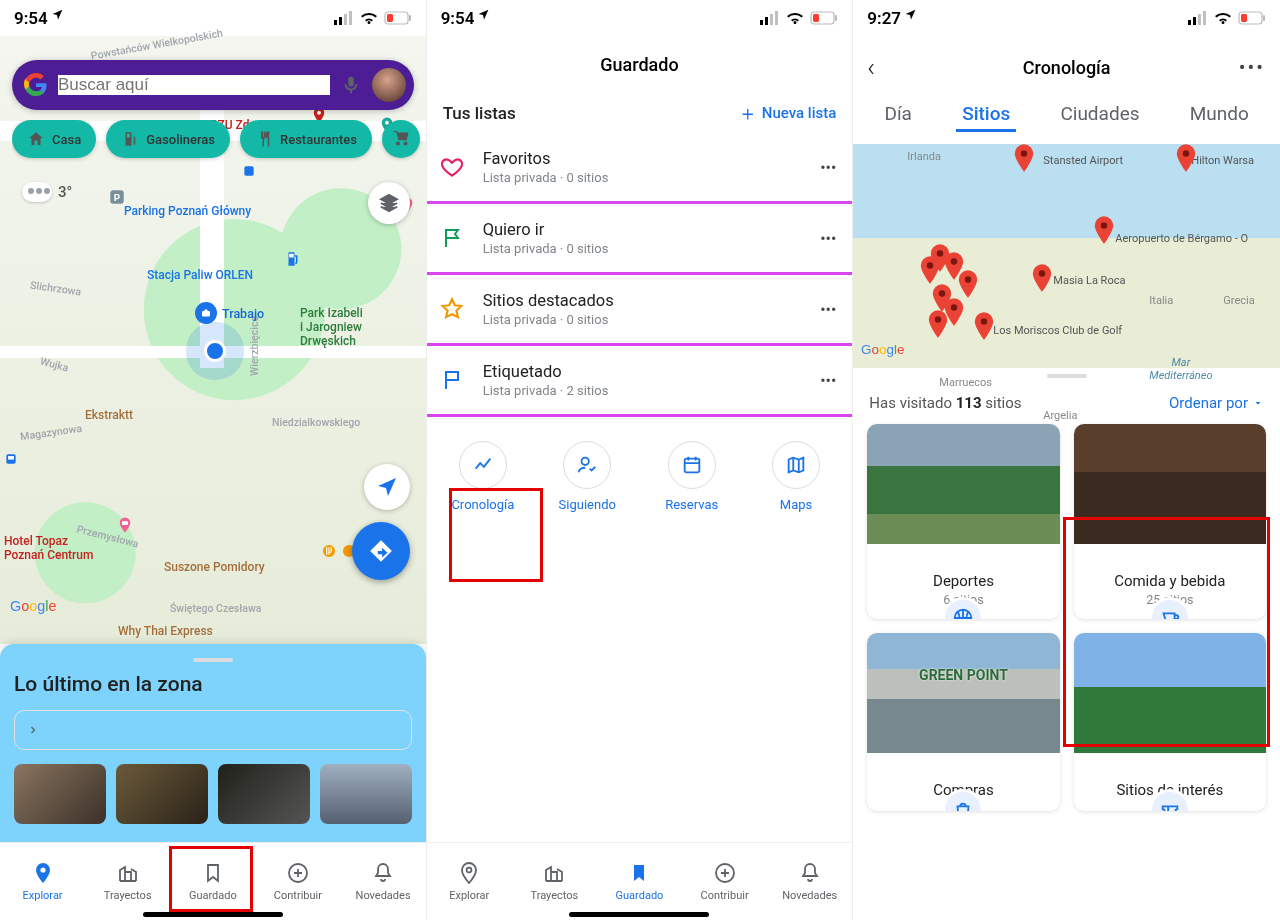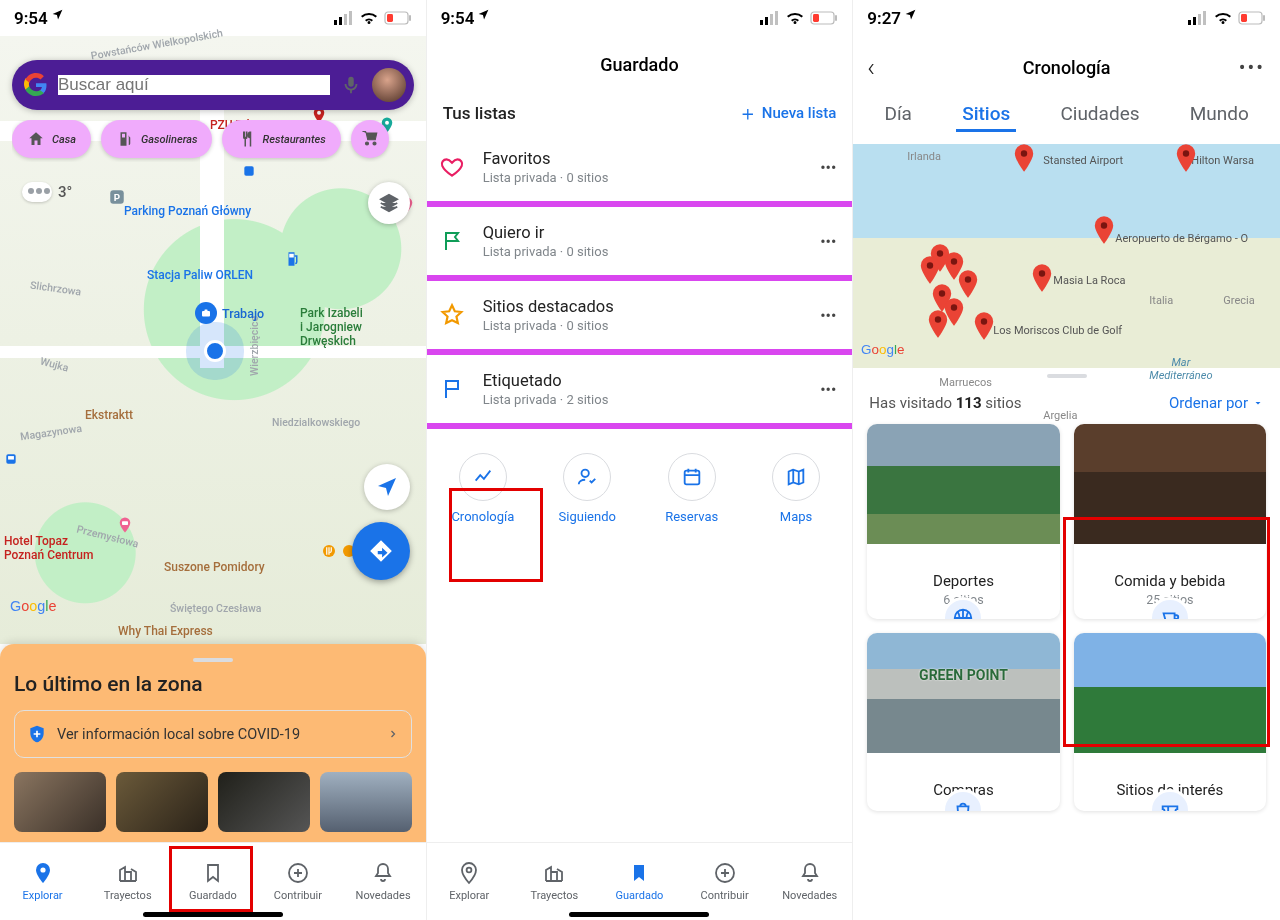--- a/index.html
+++ b/index.html
@@ -24,38 +24,38 @@
   .road.h1{top:85px;left:0;right:0;height:20px;}
   .road.h2{top:310px;left:0;right:0;height:12px;}
   .road.v1{top:36px;bottom:276px;left:200px;width:24px;}
   .road.label{background:none; color:#a0a6ac; font-size:10.5px; font-weight:500;}
   .search-bar{position:absolute; top:60px; left:12px; right:12px; height:50px; background:#4c1d95; border-radius:26px; box-shadow:0 1px 6px rgba(0,0,0,0.25); display:flex; align-items:center; padding:0 8px 0 12px; gap:10px; z-index:10;}
   .glogo{width:24px;height:24px;}
   .search-bar input{flex:1;border:none;outline:none;font-size:17px;color:#666;}
   .mic-icon{width:22px;height:22px;color:#444;}
   .avatar{width:34px;height:34px;border-radius:50%;background:radial-gradient(circle at 45% 35%,#d9a38b,#4a2e24);}
   .chips{position:absolute; top:120px; left:12px; right:0; height:42px; display:flex; gap:10px; z-index:10; overflow:hidden;}
-  .chip{flex:none;display:flex;align-items:center;gap:7px;background:#f0abfc;border-radius:22px;padding:0 15px;height:38px;box-shadow:0 1px 4px rgba(0,0,0,0.2);font-size:11px;font-weight:500;color:#333;font-style:italic;}
+  .chip{flex:none;display:flex;align-items:center;gap:7px;background:#14b8a6;border-radius:22px;padding:0 15px;height:38px;box-shadow:0 1px 4px rgba(0,0,0,0.2);font-size:13px;font-weight:500;color:#333;}
   .chip .ci{width:18px;height:18px;color:#555;}
   .chip.round{width:38px;padding:0;justify-content:center;}
   .map-label{position:absolute;font-size:12px;color:#1a73e8;font-weight:500;z-index:5;}
   .map-label.franch{color:#c5221f;}
   .map-label.poi{color:#a56e3c;}
   .pin{position:absolute;width:18px;height:18px;z-index:5;}
   .weather{position:absolute;top:182px;left:22px;z-index:6;display:flex;align-items:center;gap:6px;color:#555;font-size:15px;font-weight:500;}
   .weather .cloud{width:30px;height:20px;background:#fff;border-radius:12px;box-shadow:0 1px 3px rgba(0,0,0,.2);position:relative;}
   .weather .cloud::after{content:"";position:absolute;width:6px;height:6px;border-radius:50%;background:#9aa0a6;top:6px;left:6px;box-shadow:8px 0 #9aa0a6, 16px 0 #9aa0a6;}
   .loc-dot{position:absolute;top:340px;left:204px;width:22px;height:22px;border-radius:50%;background:#1a73e8;border:3px solid #fff;box-shadow:0 0 0 18px rgba(26,115,232,0.18);z-index:6;}
   .workpin{position:absolute;top:302px;left:195px;display:flex;align-items:center;gap:5px;color:#1967d2;font-size:12.5px;font-weight:500;z-index:6;}
   .workpin .dot{width:22px;height:22px;border-radius:50%;background:#1a73e8;display:flex;align-items:center;justify-content:center;}
   .layer-btn{position:absolute;top:182px;right:16px;width:42px;height:42px;border-radius:50%;background:#fff;box-shadow:0 1px 5px rgba(0,0,0,.25);display:flex;align-items:center;justify-content:center;z-index:6;}
   .compass-btn{position:absolute;bottom:410px;right:16px;width:46px;height:46px;border-radius:50%;background:#fff;box-shadow:0 1px 5px rgba(0,0,0,.25);display:flex;align-items:center;justify-content:center;z-index:6;}
   .dir-btn{position:absolute;bottom:340px;right:16px;width:58px;height:58px;border-radius:50%;background:#1a73e8;box-shadow:0 2px 6px rgba(0,0,0,.35);display:flex;align-items:center;justify-content:center;z-index:6;}
   .glogo-bl{position:absolute;bottom:302px;left:10px;z-index:6;}
-  .sheet{position:absolute;left:0;right:0;bottom:78px;top:644px;background:#fdba74;border-radius:14px 14px 0 0;box-shadow:0 -2px 8px rgba(0,0,0,.12);padding:14px 14px 0;z-index:9;}
+  .sheet{position:absolute;left:0;right:0;bottom:78px;top:644px;background:#7dd3fc;border-radius:14px 14px 0 0;box-shadow:0 -2px 8px rgba(0,0,0,.12);padding:14px 14px 0;z-index:9;}
   .grab{width:40px;height:4px;background:#dadce0;border-radius:3px;margin:0 auto 10px;}
   .sheet h2{font-size:21px;font-weight:500;color:#222;margin-bottom:14px;}
   .covid{display:flex;align-items:center;border:1px solid #e0e0e0;border-radius:10px;padding:13px 12px;font-size:14.5px;color:#333;justify-content:space-between;margin-bottom:14px;}
   .covid .l{display:flex;align-items:center;gap:10px;}
   .gallery{display:flex;gap:10px;}
   .gallery .im{width:110px;height:60px;border-radius:8px;background:linear-gradient(135deg,#8a7560,#3a3028);}
   .gallery .im:nth-child(2){background:linear-gradient(135deg,#6b5a3a,#2a2218);}
   .gallery .im:nth-child(3){background:linear-gradient(135deg,#20201a,#555);}
   .gallery .im:nth-child(4){background:linear-gradient(180deg,#a0b0c0,#556070);}
   
@@ -63,21 +63,21 @@
   .bnav .it{flex:1;display:flex;flex-direction:column;align-items:center;justify-content:center;gap:4px;font-size:11px;position:relative;}
   .bnav .it svg{width:24px;height:24px;}
   .bnav .it.active{color:#1a73e8;}
   .home-ind{position:absolute;bottom:3px;left:50%;transform:translateX(-50%);width:140px;height:5px;border-radius:4px;background:#000;}
   .red-box{position:absolute;border:3px solid #e30000;z-index:20;pointer-events:none;}
   
   .hdr2{text-align:center;font-size:18px;font-weight:500;padding:18px 0 8px;}
   .listsbar{display:flex;justify-content:space-between;align-items:center;padding:20px 16px 10px;}
   .listsbar h3{font-size:17px;font-weight:500;color:#222;}
   .nuevabtn{color:#1a73e8;font-size:15px;font-weight:500;display:flex;align-items:center;gap:4px;}
-  .lrow{display:flex;align-items:center;padding:16px 12px;border-bottom:6px solid #d946ef;gap:18px;}
+  .lrow{display:flex;align-items:center;padding:16px 12px;border-bottom:3px solid #d946ef;gap:18px;}
   .lrow:last-of-type{border-bottom:none;}
   .lic{width:26px;height:26px;flex:none;display:flex;align-items:center;justify-content:center;}
   .lrow .txt{flex:1;}
   .lrow .txt .t1{font-size:16.5px;color:#222;}
   .lrow .txt .t2{font-size:13px;color:#80868b;margin-top:2px;}
   .more{width:24px;flex:none;color:#444;display:flex;justify-content:center;}
   .qrow{display:flex;justify-content:space-around;padding:24px 4px 0;}
   .qit{display:flex;flex-direction:column;align-items:center;gap:8px;font-size:13px;color:#1a73e8;width:94px;}
   .qit .circ{width:48px;height:48px;border-radius:50%;border:1px solid #dadce0;display:flex;align-items:center;justify-content:center;}
   
@@ -285,27 +285,20 @@
   <div class="glogo-bl">
     <svg width="60" height="22" viewBox="0 0 100 34">
           <text x="0" y="24" font-family="Product Sans,Arial" font-size="24" font-weight="500"><tspan fill="#4285F4">G</tspan><tspan fill="#EA4335">o</tspan><tspan fill="#FBBC05">o</tspan><tspan fill="#4285F4">g</tspan><tspan fill="#34A853">l</tspan><tspan fill="#EA4335">e</tspan></text>
         </svg>
   </div>
 
   <div class="sheet">
     <div class="grab"></div>
     <h2>Lo último en la zona</h2>
     <div class="covid">
-      <span class="l">
-            <svg width="20" height="20" viewBox="0 0 24 24">
-              <path fill="#1a73e8" d="M12 2l8 3v6c0 5-3.4 9.7-8 11-4.6-1.3-8-6-8-11V5z"></path>
-              <path d="M12 8v8M8 12h8" stroke="#fff" stroke-width="2"></path>
-            </svg>
-            <span>Ver información local sobre COVID-19</span>
-          </span>
       <svg width="12" height="12" viewBox="0 0 24 24">
             <path d="M9 6l6 6-6 6" stroke="#5f6368" stroke-width="2.5" fill="none"></path>
           </svg>
     </div>
     <div class="gallery">
       <div class="im"></div>
           <div class="im"></div>
           <div class="im"></div>
           <div class="im"></div>
     </div>

